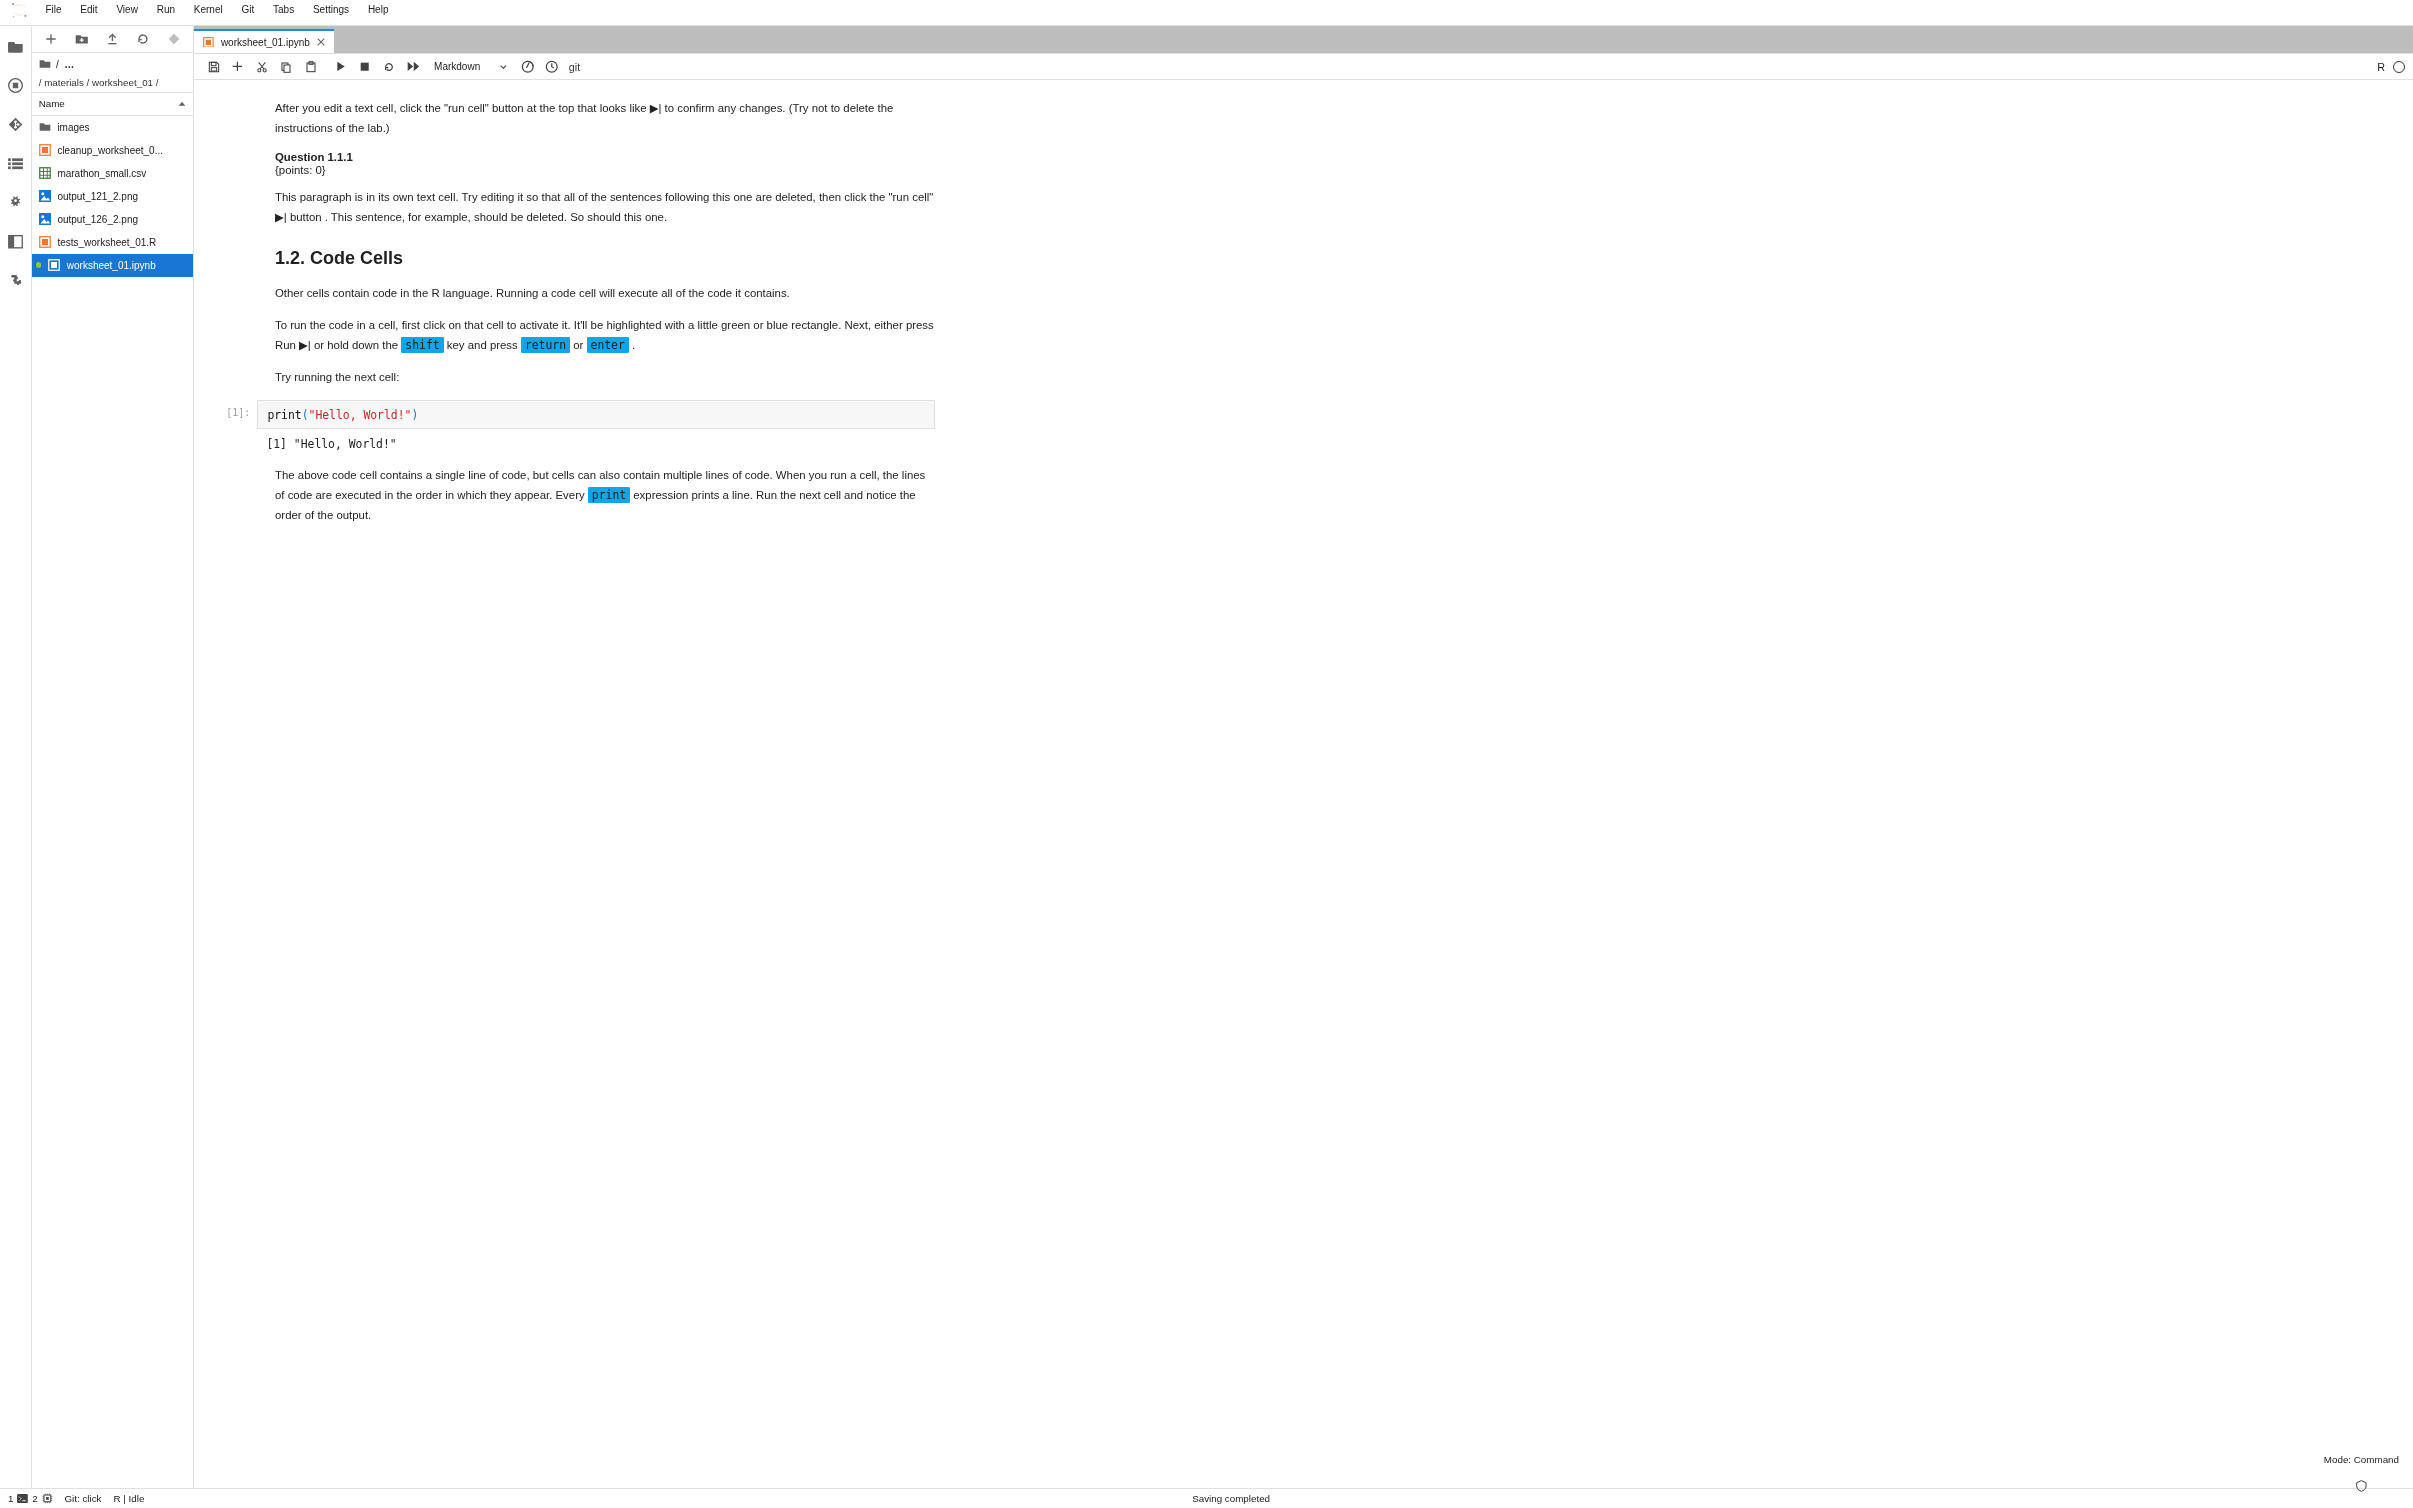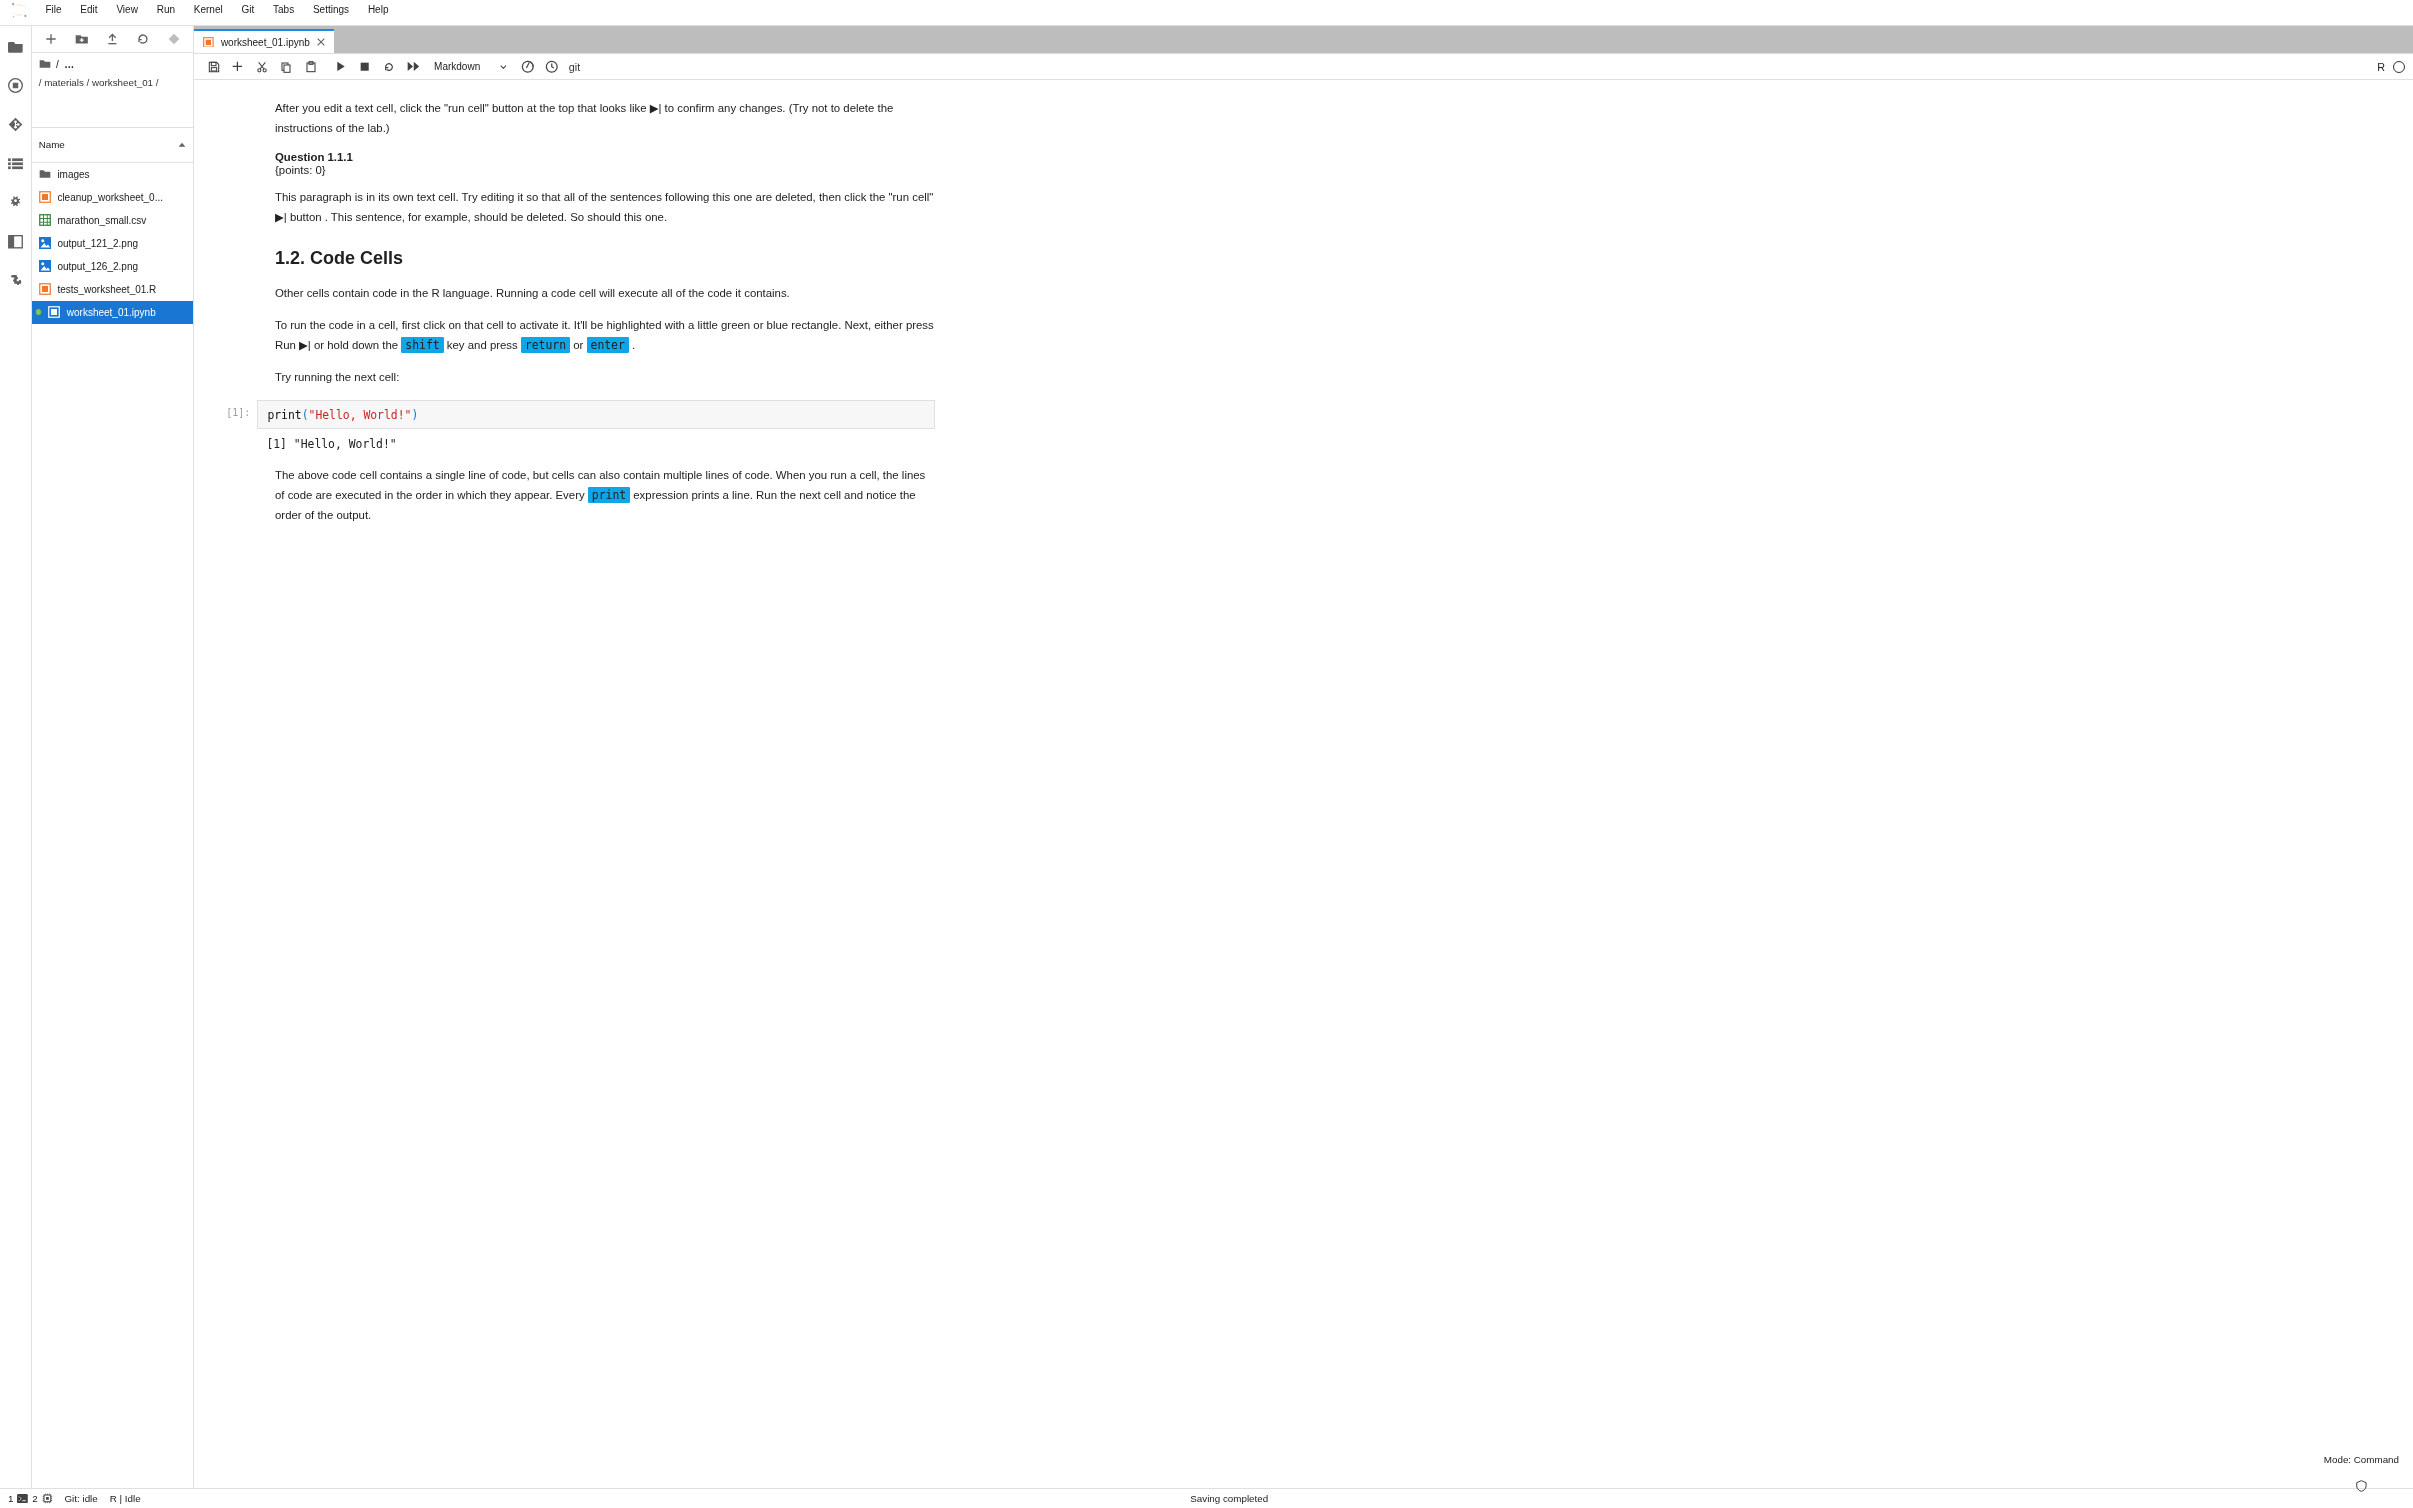--- a/index.html
+++ b/index.html
@@ -18,21 +18,21 @@
 .activity { width:32px; border-right:0.7px solid #e0e0e0; display:flex; flex-direction:column; align-items:center; padding-top:12px; gap:21.5px; }
 .activity .slot { width:17.5px; height:17.5px; display:flex; align-items:center; justify-content:center; color:#555; cursor:pointer; }
 
 
 .sidebar { width:162px; border-right:0.7px solid #e0e0e0; display:flex; flex-direction:column; background:#fff; }
 .sidebar .toolbar { height:27px; display:flex; align-items:center; justify-content:space-around; border-bottom:0.7px solid #e0e0e0; padding:0 4px; }
 .sidebar .toolbar .tbtn { width:17.5px; height:17.5px; display:flex; align-items:center; justify-content:center; color:#616161; cursor:pointer; }
 .sidebar .crumbbar { display:flex; align-items:center; gap:5.4px; padding:2.7px 6.7px 1.3px; font-size:10px; height:21.5px; }
 .sidebar .crumbbar svg { flex-shrink:0; }
 .sidebar .pathline { padding:2px 6.7px 4px; font-size:9.8px; color:#333; white-space:nowrap; overflow:hidden; }
-.sidebar .headerrow { display:flex; align-items:center; justify-content:space-between; padding:4px 6.7px; border-top:0.7px solid #e0e0e0; border-bottom:0.7px solid #e0e0e0; font-size:9.8px; height:36px;margin-top:35px; }
+.sidebar .headerrow { display:flex; align-items:center; justify-content:space-between; padding:4px 6.7px; border-top:0.7px solid #e0e0e0; border-bottom:0.7px solid #e0e0e0; font-size:9.8px; height:24px; }
 .sidebar .headerrow .sorticon { color:#616161; }
 .filelist { flex:1; overflow:auto; }
 .filelist .row { display:flex; align-items:center; height:23px; padding:0 6.7px; gap:6.7px; font-size:10px; cursor:pointer; white-space:nowrap; overflow:hidden; text-overflow:ellipsis; }
 .filelist .row .ico { width:12px; height:12px; flex-shrink:0; }
 .filelist .row.selected { background:#1976d2; color:#fff; }
 .filelist .row .dot { width:5.4px; height:5.4px; border-radius:50%; background:#4caf50; margin-left:-2.7px; }
 .filelist .row.selected .dot { background:#8bc34a; }
 
 
 .work { flex:1; display:flex; flex-direction:column; min-width:0; background:#bdbdbd; }
@@ -411,21 +411,21 @@
       </span>
     <span>2</span>
     <span>
         <svg width="10.8" height="10.8" viewBox="0 0 16 16">
           <rect x="3" y="3" width="10" height="10" fill="none" stroke="#424242" stroke-width="1.4"></rect>
           <rect x="6" y="6" width="4" height="4" fill="#424242"></rect>
           <path d="M5 1v2M8 1v2M11 1v2M5 13v2M8 13v2M11 13v2M1 5h2M1 8h2M1 11h2M13 5h2M13 8h2M13 11h2" stroke="#424242" stroke-width="1.2"></path>
         </svg>
       </span>
   </div>
-  <span>Git: idle</span>
+  <span>Git: click</span>
   <span>R | Idle</span>
   <span class="push-center">Saving completed</span>
   <div class="push-right">
     <span>Mode: Command</span>
     <span>
         <svg width="10.8" height="12" viewBox="0 0 16 18">
           <path d="M8 1l7 3v5c0 5-4 7-7 8-3-1-7-3-7-8V4l7-3Z" fill="none" stroke="#424242" stroke-width="1.5"></path>
         </svg>
       </span>
     <span>Ln 1, Col 1</span>

